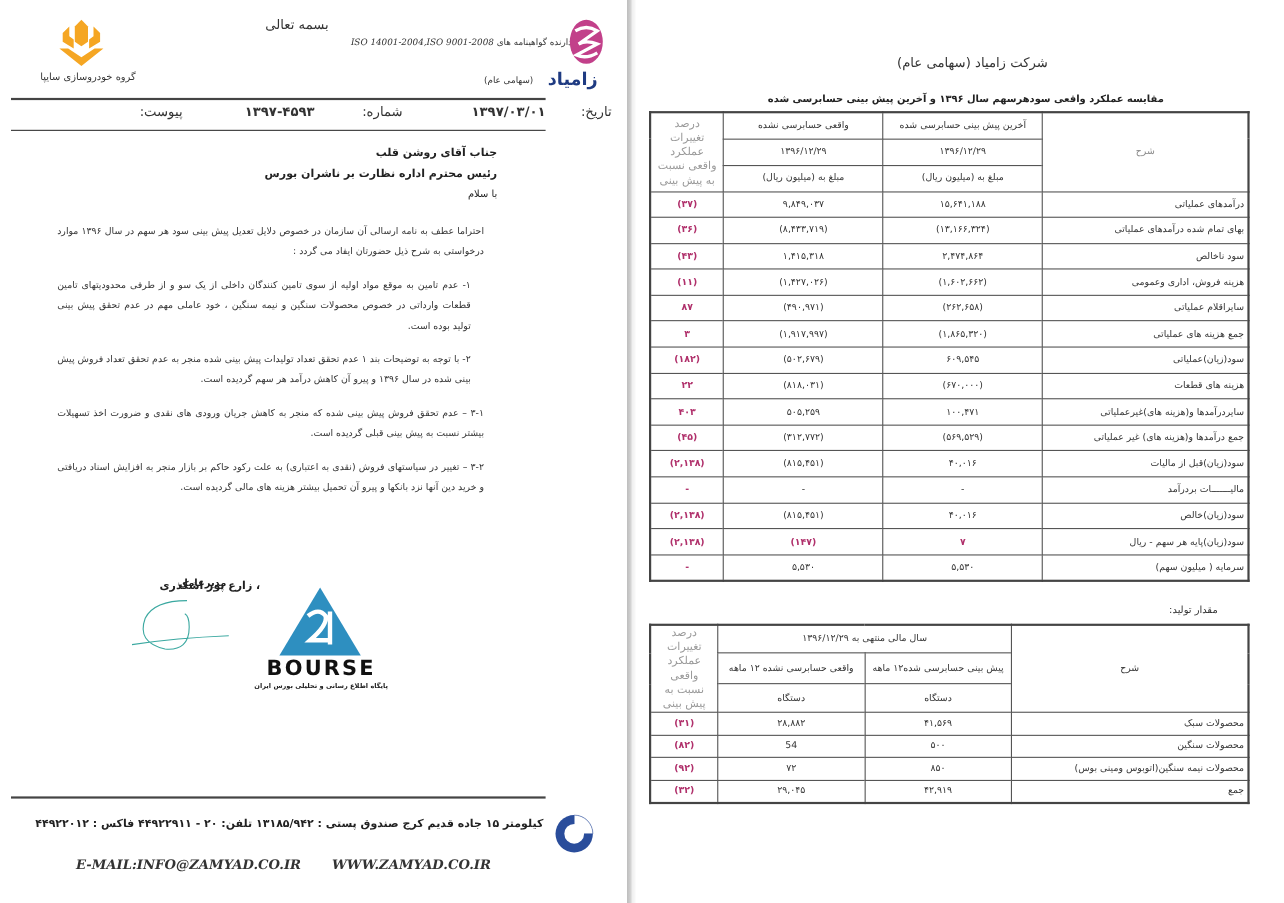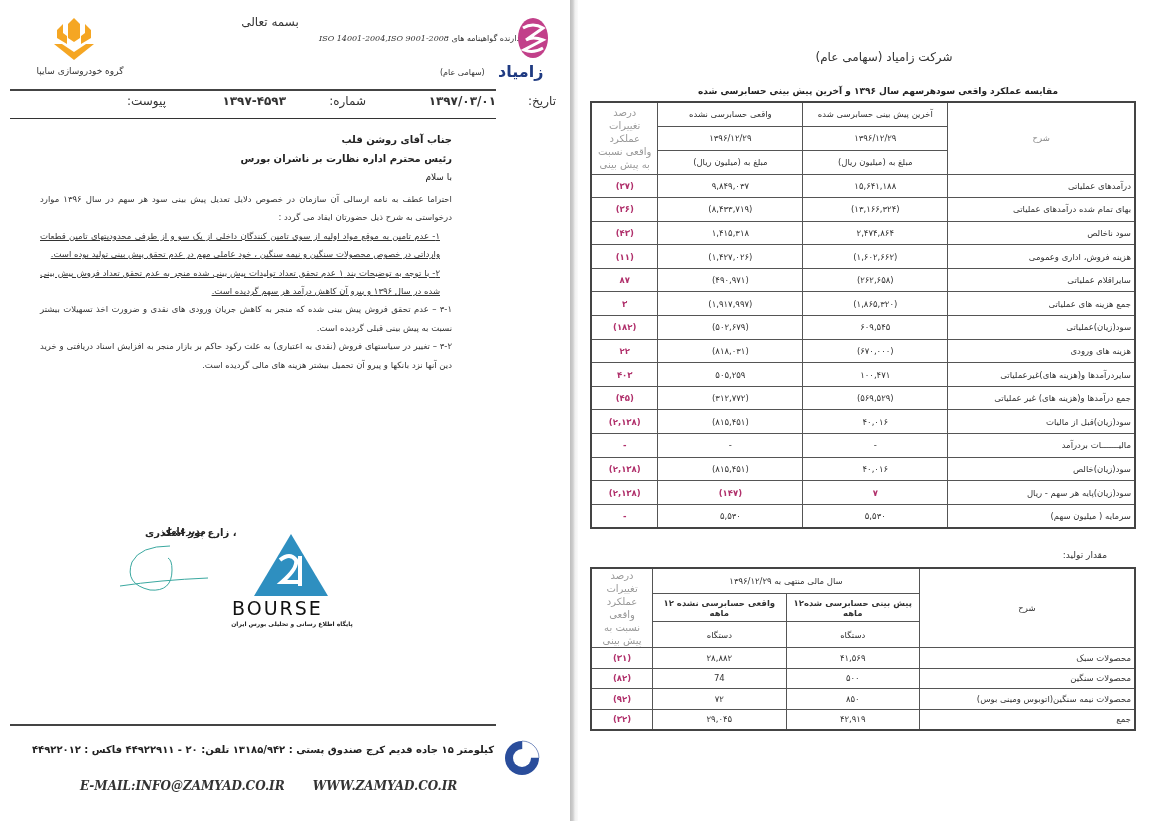--- a/index.html
+++ b/index.html
@@ -23,54 +23,54 @@
 
   .rule { position: absolute; left: 10px; width: 486px; height: 1px; background: #333; }
   .rule.thick { height: 2px; background: #444; }
   .meta-row { position: absolute; left: 10px; top: 94px; width: 546px; height: 18px; font-size: 12px; direction: rtl; color: #333; }
   .meta-row span { position: absolute; top: 0; white-space: nowrap; }
 
   .recipient { position: absolute; right: 118px; top: 134px; font-size: 10px; font-weight: bold; direction: rtl; text-align: right; }
   .recipient-title { position: absolute; right: 118px; top: 153px; font-size: 10px; font-weight: bold; direction: rtl; text-align: right; }
   .greeting { position: absolute; right: 118px; top: 172px; font-size: 9px; direction: rtl; }
   .body-text { position: absolute; left: 40px; top: 190px; width: 412px; font-size: 8.5px; line-height: 18.4px; direction: rtl; text-align: justify; color: #333; }
-  .body-text p { margin: 0; }
-  .body-text .indent { padding-right: 12px; text-decoration: underline; }
+  .body-text p { margin: 12px; }
+  .body-text .indent { padding-right: 12px; }
 
   .sign-name { position: absolute; left: 145px; top: 527px; font-size: 10px; font-weight: bold; direction: rtl; }
   .sign-title { position: absolute; left: 163px; top: 526px; font-size: 9px; font-weight: bold; direction: rtl; }
   .signature { position: absolute; left: 110px; top: 540px; width: 100px; height: 60px; }
   .bourse-logo { position: absolute; left: 228px; top: 530px; width: 126px; height: 100px; }
-  .bourse-word { position: absolute; left: 232px; top: 597px; width: 120px; font-size: 19px; font-weight: normal; letter-spacing: 2px; color: #111; text-align: left; }
+  .bourse-word { position: absolute; left: 232px; top: 597px; width: 120px; font-size: 19px; font-weight: bold; letter-spacing: 2px; color: #111; text-align: center; }
   .bourse-sub { position: absolute; left: 230px; top: 620px; width: 124px; font-size: 6px; font-weight: bold; text-align: center; direction: rtl; }
 
   .footer-rule { position: absolute; left: 10px; top: 724px; width: 486px; height: 2px; background: #444; }
   .footer-address { position: absolute; left: 24px; top: 744px; width: 470px; font-size: 10px; font-weight: bold; direction: rtl; text-align: right; white-space: nowrap; }
-  .footer-web { position: absolute; left: 80px; top: 779px; font-family: "DejaVu Serif", serif; font-style: italic; font-weight: bold; font-size: 12px; color: #333; white-space: nowrap; word-spacing: 4px; }
+  .footer-web { position: absolute; left: 69px; top: 779px; font-family: "DejaVu Serif", serif; font-style: italic; font-weight: bold; font-size: 12px; color: #333; white-space: nowrap; word-spacing: 4px; }
   .footer-web span + span { margin-left: 20px; }
   .cert-badge { position: absolute; left: 503px; top: 739px; width: 38px; height: 38px; }
 
   
   .r-company { position: absolute; left: 226px; top: 50px; width: 160px; font-size: 12px; direction: rtl; text-align: center; color: #333; }
   .r-title { position: absolute; left: 110px; top: 86px; width: 380px; font-size: 9px; font-weight: bold; direction: rtl; text-align: center; }
   table.fin { position: absolute; border-collapse: collapse; direction: rtl; font-size: 8.5px; color: #333; }
   table.fin td, table.fin th { border: 1px solid #555; font-weight: normal; text-align: center; padding: 0 4px; }
   table.fin td.label { text-align: right; padding-right: 3px; }
   table.fin .pink { color: #b0306b; font-weight: bold; }
   table.fin .faint { color: #999; font-size: 10px; line-height: 13px; }
   table.fin { border: 2px solid #444; }
 
   #perf-table { left: 12px; top: 101px; width: 546px; }
   #perf-table tr.data td { height: 23.6px; }
   #perf-table tr.h td { height: 24px; }
 
   .prod-label { position: absolute; right: 60px; top: 550px; font-size: 9px; direction: rtl; color: #333; }
   #prod-table { left: 12px; top: 567px; width: 546px; }
   #prod-table tr.h1 td { height: 24px; }
-  #prod-table tr.h2 td { height: 26px; font-weight: bold; }
+  #prod-table tr.h2 td { height: 26px; }
   #prod-table tr.h3 td { height: 24px; }
   #prod-table tr.data td { height: 20.5px; }
 </style>
 </head>
 <body>
 
 <div class="divider"></div>
 
 <div class="page page-left">
   <svg class="saipa-logo" viewBox="0 0 48 46">
@@ -208,21 +208,21 @@
           <td>(۱,۹۱۷,۹۹۷)</td>
           <td class="pink">۳</td>
         </tr>
         <tr class="data">
           <td class="label">سود(زیان)عملیاتی</td>
           <td>۶۰۹,۵۴۵</td>
           <td>(۵۰۲,۶۷۹)</td>
           <td class="pink">(۱۸۲)</td>
         </tr>
         <tr class="data">
-          <td class="label">هزینه های ورودی</td>
+          <td class="label">هزینه های قطعات</td>
           <td>(۶۷۰,۰۰۰)</td>
           <td>(۸۱۸,۰۳۱)</td>
           <td class="pink">۲۲</td>
         </tr>
         <tr class="data">
           <td class="label">سایردرآمدها و(هزینه های)غیرعملیاتی</td>
           <td>۱۰۰,۴۷۱</td>
           <td>۵۰۵,۲۵۹</td>
           <td class="pink">۴۰۳</td>
         </tr>
@@ -292,21 +292,21 @@
       <tbody id="prod-body">
         <tr class="data">
           <td class="label">محصولات سبک</td>
           <td>۴۱,۵۶۹</td>
           <td>۲۸,۸۸۲</td>
           <td class="pink">(۳۱)</td>
         </tr>
         <tr class="data">
           <td class="label">محصولات سنگین</td>
           <td>۵۰۰</td>
-          <td>74</td>
+          <td>54</td>
           <td class="pink">(۸۲)</td>
         </tr>
         <tr class="data">
           <td class="label">محصولات نیمه سنگین(اتوبوس ومینی بوس)</td>
           <td>۸۵۰</td>
           <td>۷۲</td>
           <td class="pink">(۹۲)</td>
         </tr>
         <tr class="data">
           <td class="label">جمع</td>

